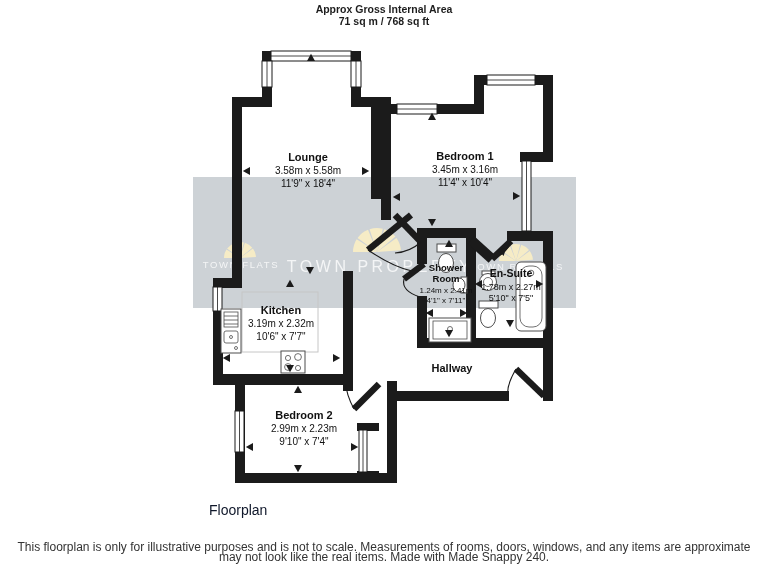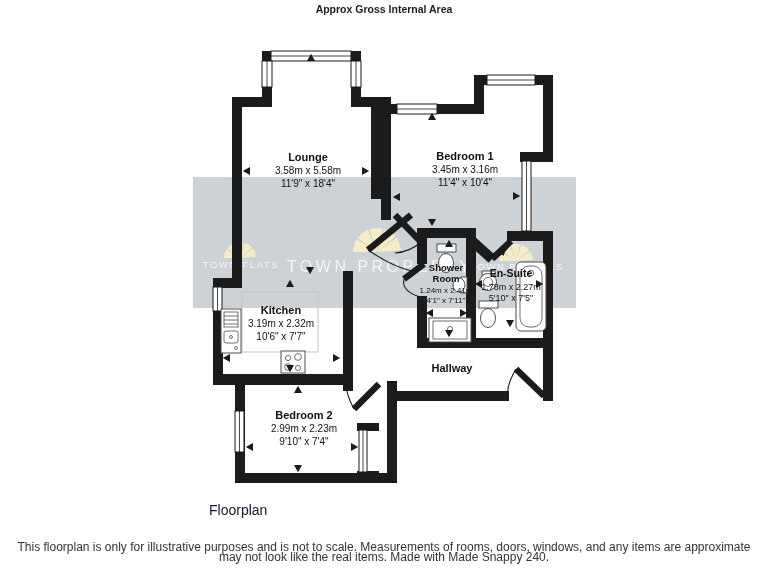--- a/index.html
+++ b/index.html
@@ -32,20 +32,21 @@
   .wmtxt-big{font-size:16px;letter-spacing:3.5px;}
   .wmtxt-sm{font-size:9.5px;letter-spacing:1.6px;}
 </style>
 </head>
 <body>
 
 <div class="page">
 
   <div class="header">
     <div>Approx Gross Internal Area</div>
+    <div>71 sq m / 768 sq ft</div>
   </div>
 
   <svg width="768" height="576" viewBox="0 0 768 576">
     <defs>
       <path id="tri" d="M0,-4.2 L4,3 L-4,3 Z"></path>
       <g id="fan">
         <path d="M0,0 L-1,0 A1,1 0 0,1 -0.848,-0.530 Z"></path>
         <path d="M0,0 L-0.809,-0.588 A1,1 0 0,1 -0.375,-0.927 Z"></path>
         <path d="M0,0 L-0.309,-0.951 A1,1 0 0,1 0.242,-0.970 Z"></path>
         <path d="M0,0 L0.309,-0.951 A1,1 0 0,1 0.766,-0.643 Z"></path>

